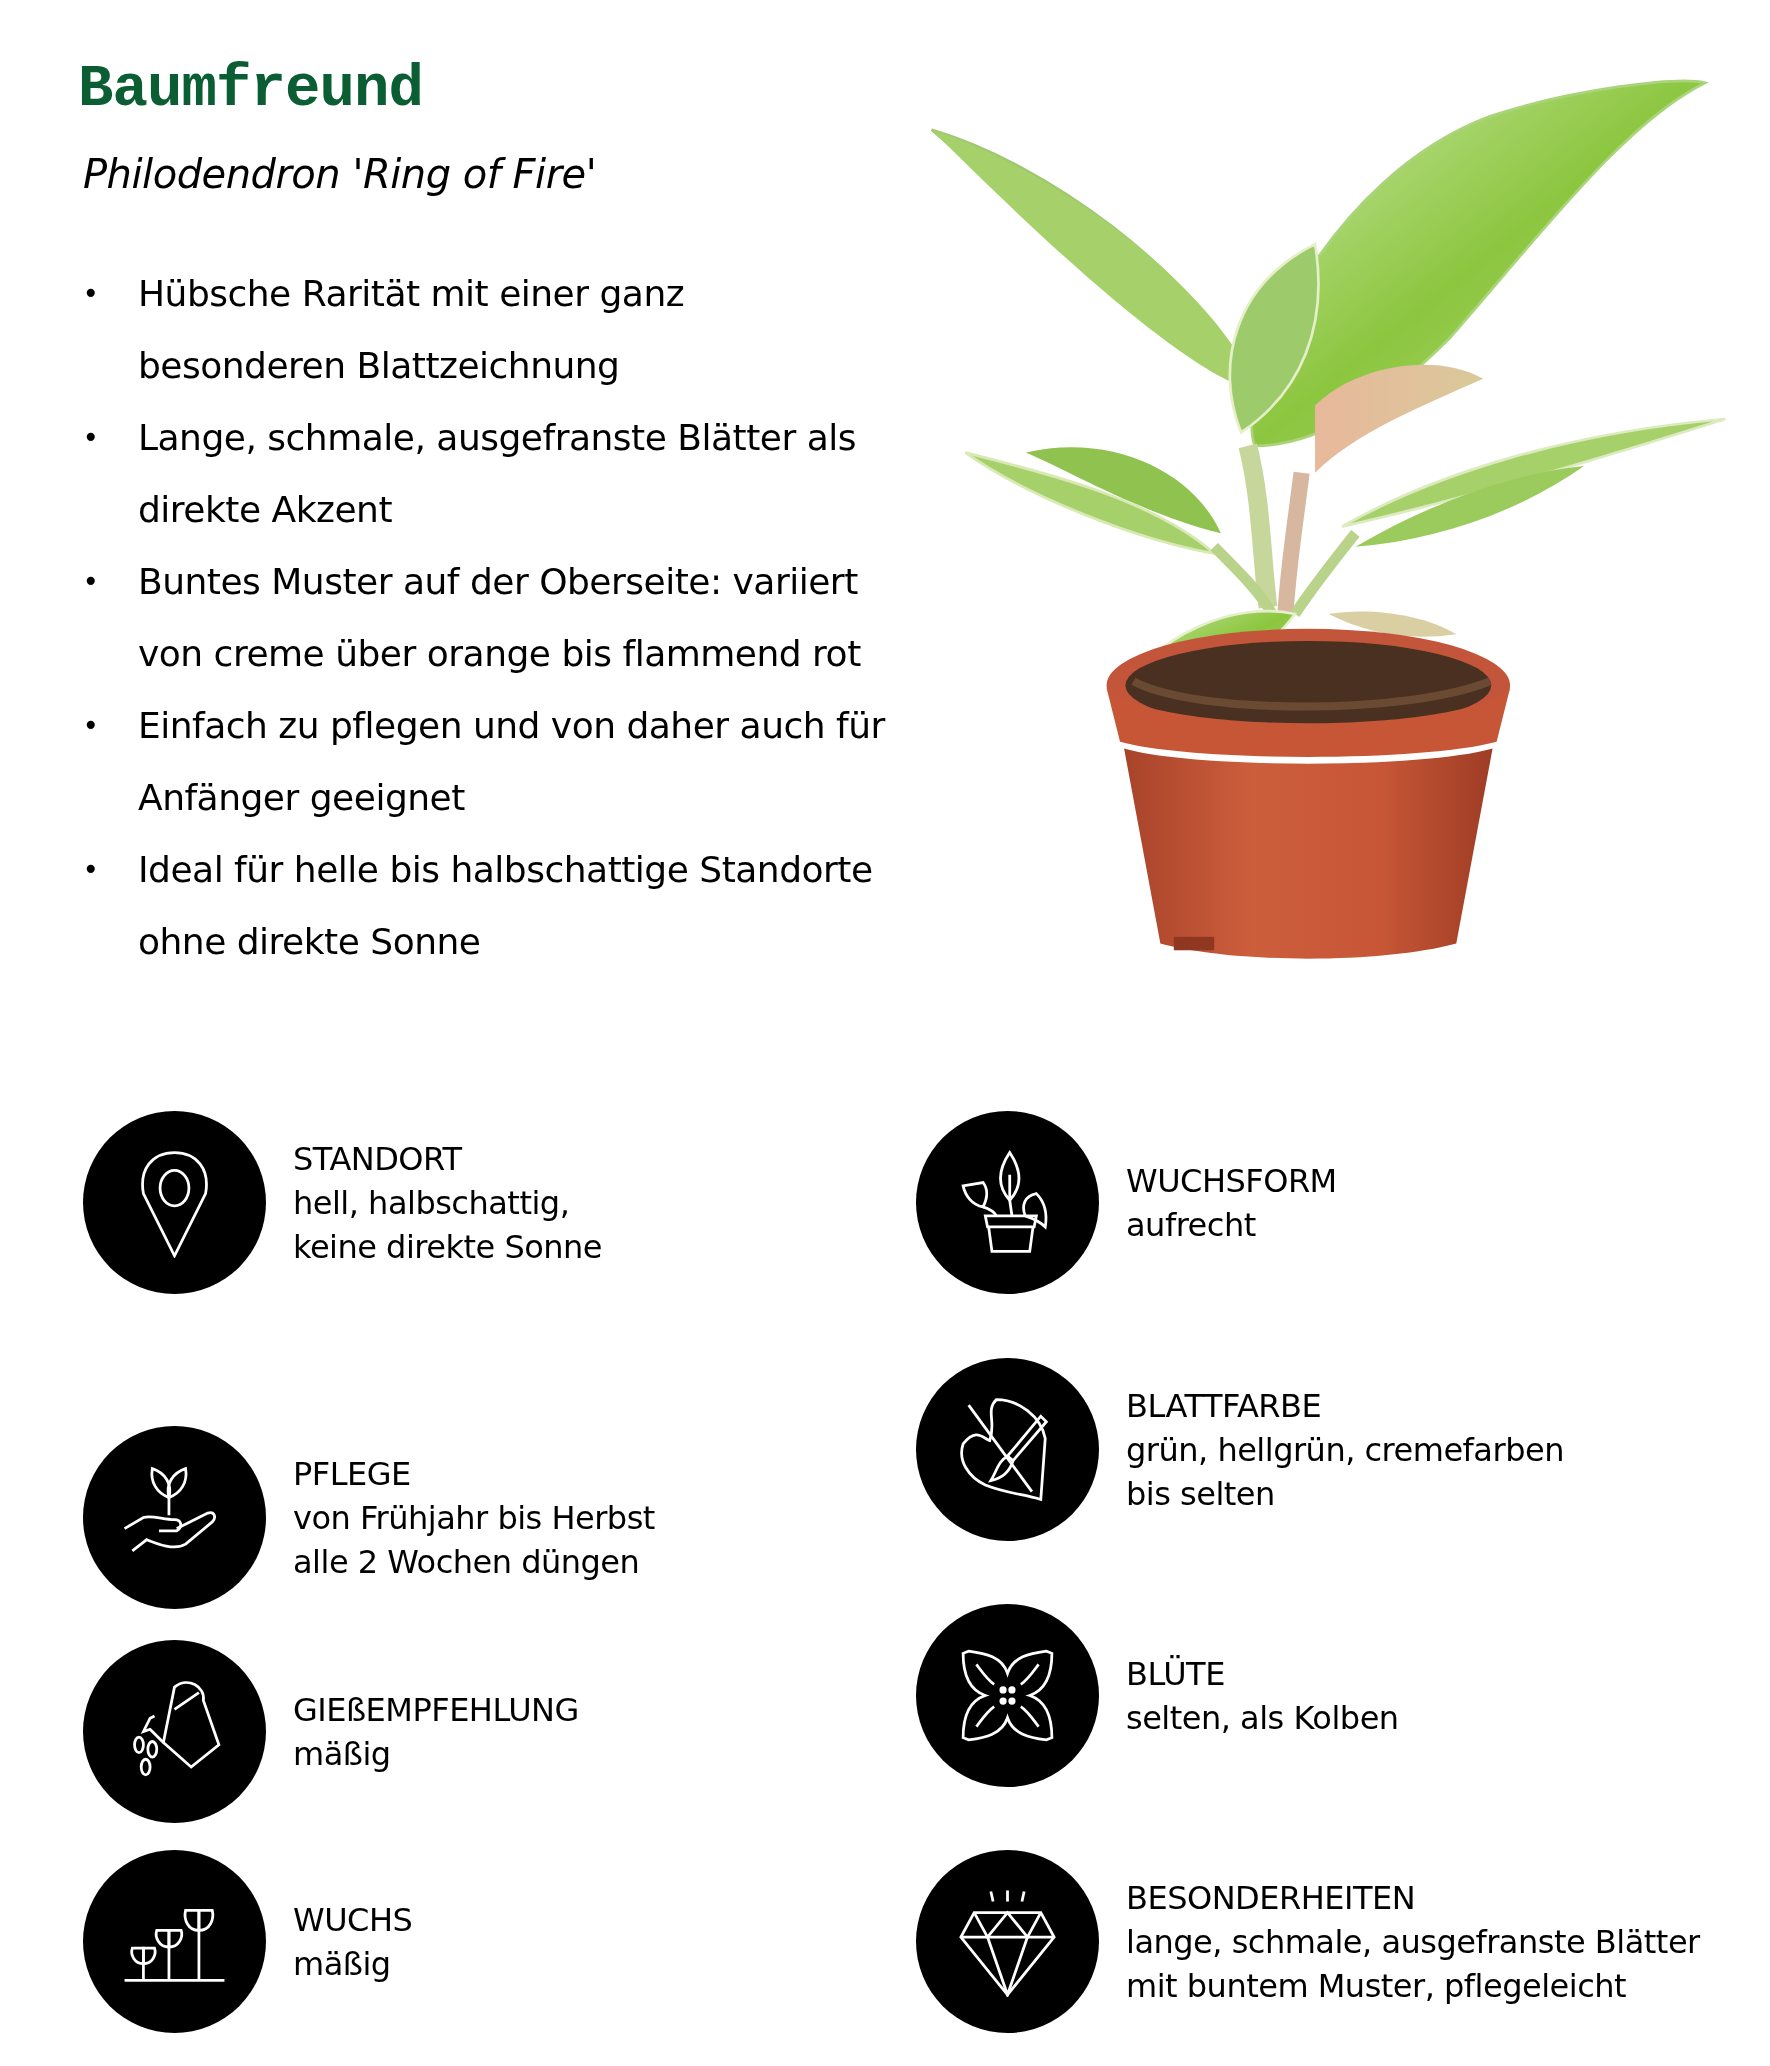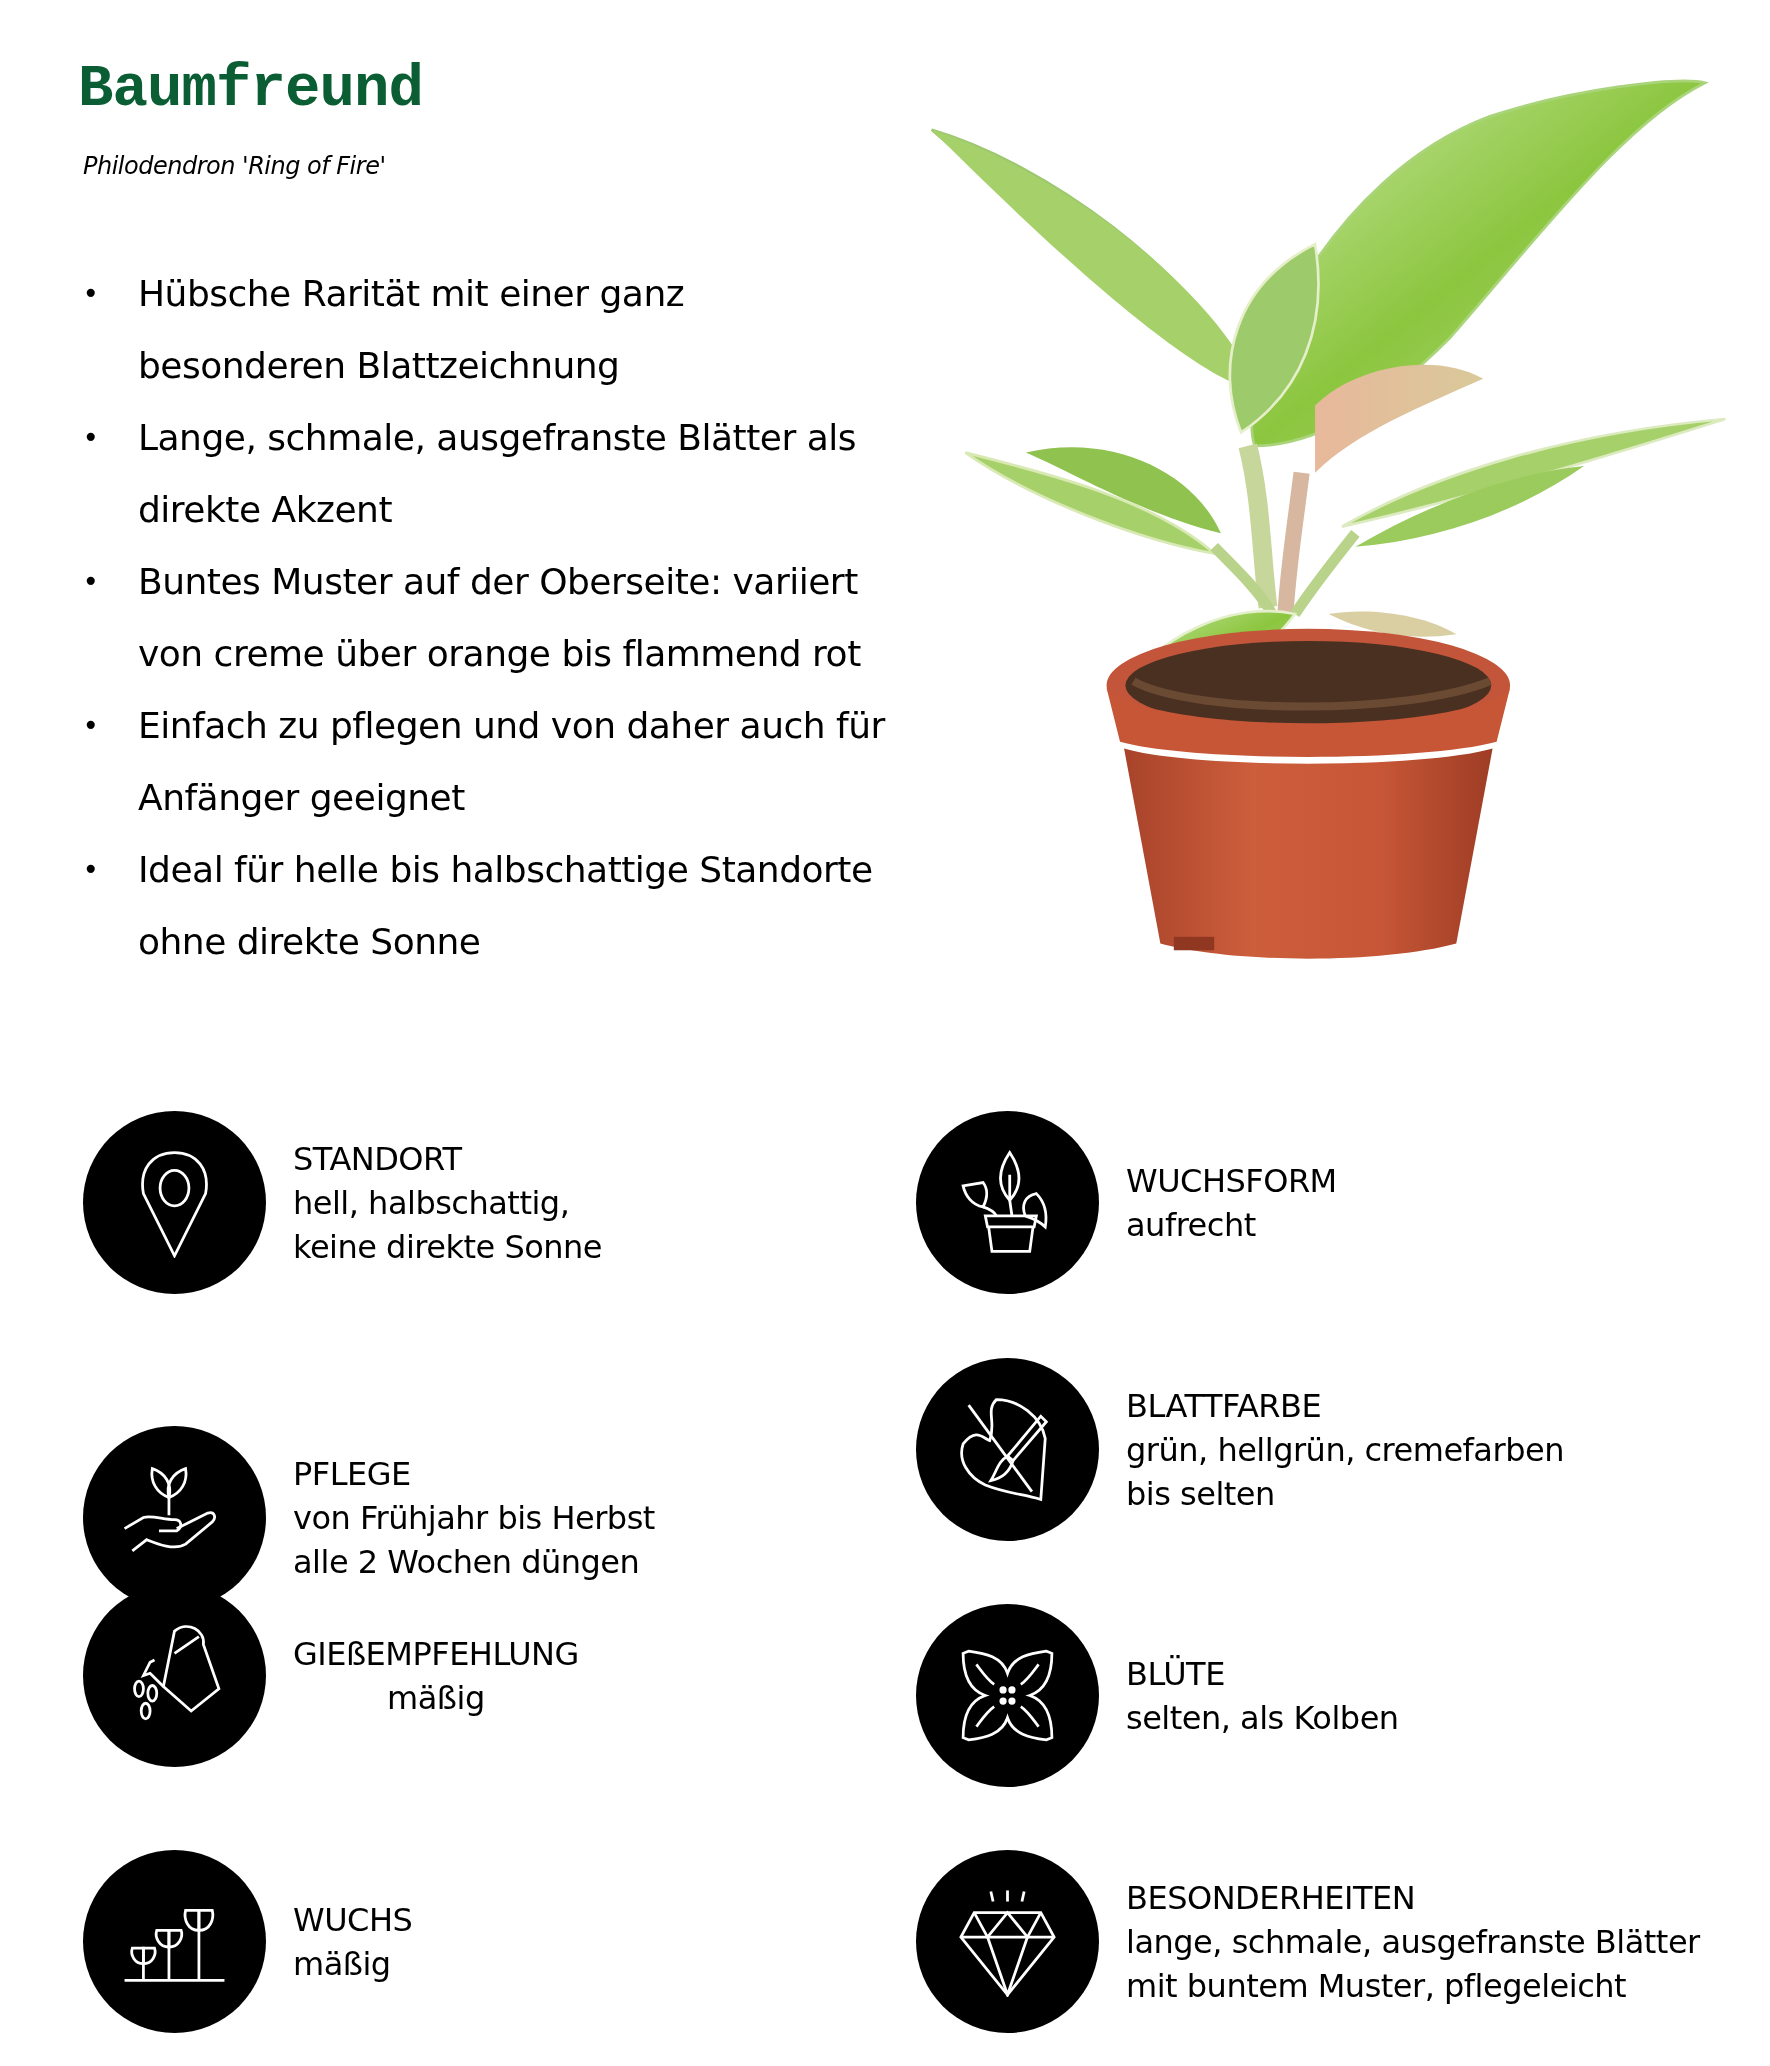--- a/index.html
+++ b/index.html
@@ -23,21 +23,21 @@
       font-weight: bold;
       letter-spacing: -0.9px;
       line-height: 1;
       margin: 0;
       font-family: Liberation Mono, monospace;
     }
     .subtitle {
       position: absolute;
       left: 83px;
       top: 154px;
-      font-size: 24px;
+      font-size: 40px;
       font-style: italic;
       line-height: 1;
       letter-spacing: -0.5px;
     }
     .bullets {
       position: absolute;
       left: 78px;
       top: 258px;
       width: 830px;
       margin: 0;
@@ -241,21 +241,21 @@
       <path d="M50 56 C 42 60, 40 70, 35 78 C 45 76, 52 70, 55 60"></path>
     </svg>
   </div>
   <div class="text">
     <span class="label">BLATTFARBE</span>
     <span class="value-line">grün, hellgrün, cremefarben</span>
     <span class="value-line">bis selten</span>
   </div>
 </div>
 
-<div class="feature" style="left:83px; top:1584px;text-align:center;">
+<div class="feature" style="left:83px; top:1640px;">
   <div class="circle">
     <svg viewBox="0 0 100 100" fill="none" stroke="#fff" stroke-width="2.5">
       <path d="M50 10 C 62 0, 78 10, 76 22 L 90 62 L 65 82 L 40 60 L 50 10 Z"></path>
       <path d="M50 30 L 72 15"></path>
       <path d="M40 60 L 28 48 L 22 50 L 28 38 L 32 36"></path>
       <ellipse cx="18" cy="62" rx="4" ry="7"></ellipse>
       <ellipse cx="30" cy="66" rx="4" ry="7"></ellipse>
       <ellipse cx="24" cy="82" rx="4" ry="7"></ellipse>
     </svg>
   </div>

